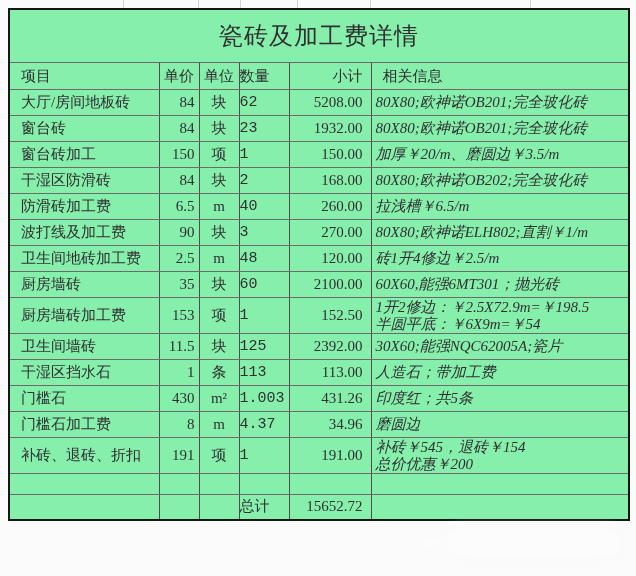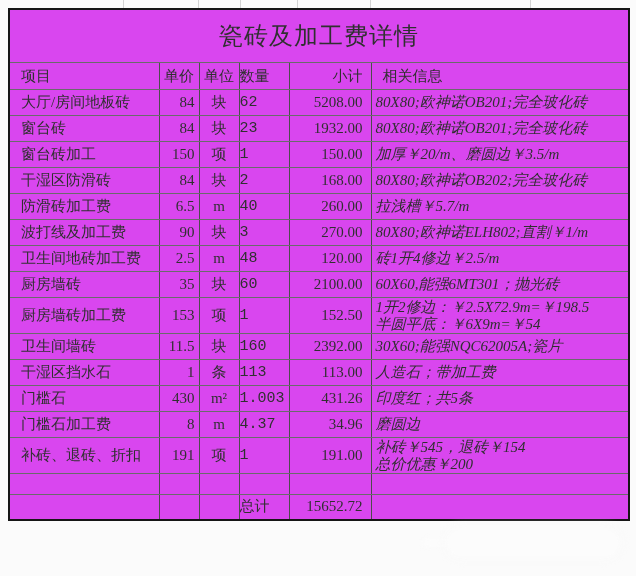--- a/index.html
+++ b/index.html
@@ -12,21 +12,21 @@
   }
   .stage{position:relative;width:636px;height:576px;}
   
   .stub{position:absolute;top:0;width:1px;height:9px;background:#d3d3d3;}
   table.sheet{
     position:absolute;left:8px;top:8px;
     width:620px;
     border-collapse:collapse;
     table-layout:fixed;
     border:2px solid #161616;
-    background:#d946ef;
+    background:#86efac;
   }
   th,td{
     border:1px solid #4d4d4d;
     border-top-color:#6b6b6b;border-bottom-color:#6b6b6b;
     padding:0;
     font-size:15px;
     font-weight:normal;
     overflow:hidden;
     color:#303030;
   }
@@ -129,21 +129,21 @@
     <td class="c-qty">2</td>
     <td class="c-subtotal">168.00</td>
     <td class="c-info">80X80;欧神诺OB202;完全玻化砖</td>
   </tr>
         <tr>
     <td class="c-item">防滑砖加工费</td>
     <td class="c-price">6.5</td>
     <td class="c-unit">m</td>
     <td class="c-qty">40</td>
     <td class="c-subtotal">260.00</td>
-    <td class="c-info">拉浅槽￥5.7/m</td>
+    <td class="c-info">拉浅槽￥6.5/m</td>
   </tr>
         <tr>
     <td class="c-item">波打线及加工费</td>
     <td class="c-price">90</td>
     <td class="c-unit">块</td>
     <td class="c-qty">3</td>
     <td class="c-subtotal">270.00</td>
     <td class="c-info">80X80;欧神诺ELH802;直割￥1/m</td>
   </tr>
         <tr>
@@ -168,21 +168,21 @@
     <td class="c-unit">项</td>
     <td class="c-qty">1</td>
     <td class="c-subtotal">152.50</td>
     <td class="c-info">1开2修边：￥2.5X72.9m=￥198.5
 半圆平底：￥6X9m=￥54</td>
   </tr>
         <tr>
     <td class="c-item">卫生间墙砖</td>
     <td class="c-price">11.5</td>
     <td class="c-unit">块</td>
-    <td class="c-qty">160</td>
+    <td class="c-qty">125</td>
     <td class="c-subtotal">2392.00</td>
     <td class="c-info">30X60;能强NQC62005A;瓷片</td>
   </tr>
         <tr>
     <td class="c-item">干湿区挡水石</td>
     <td class="c-price">1</td>
     <td class="c-unit">条</td>
     <td class="c-qty">113</td>
     <td class="c-subtotal">113.00</td>
     <td class="c-info">人造石；带加工费</td>

